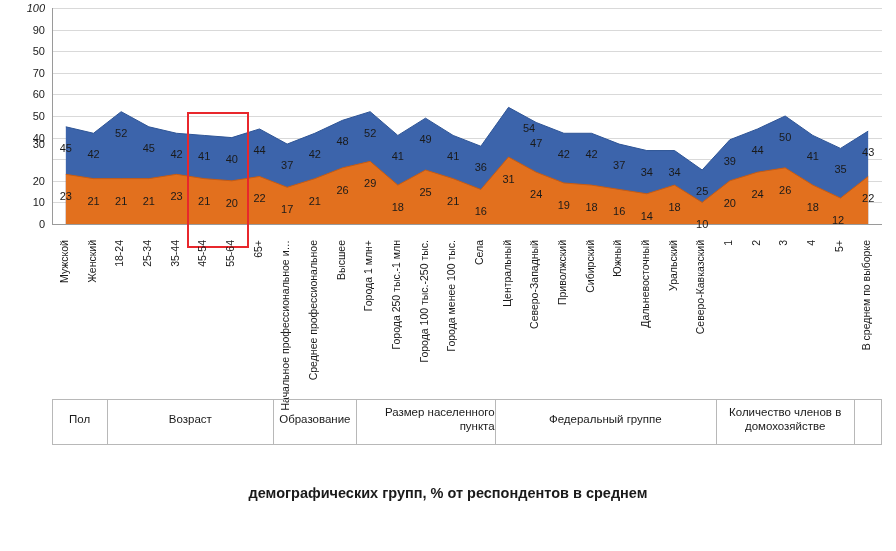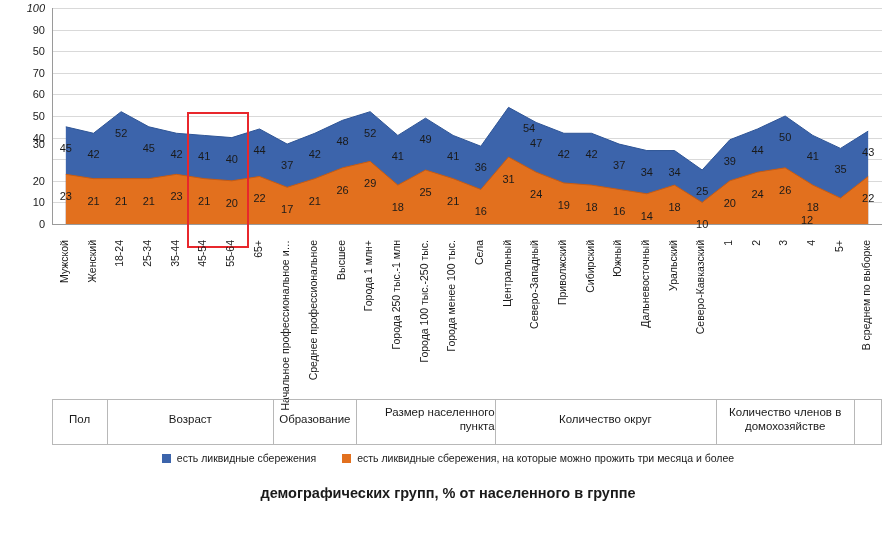--- a/index.html
+++ b/index.html
@@ -252,21 +252,21 @@
         <div class="dlabel" style="left: 549.833px; top: 196.96px;">19</div>
         <div class="dlabel" style="left: 577.5px; top: 199.12px;">18</div>
         <div class="dlabel" style="left: 605.167px; top: 203.44px;">16</div>
         <div class="dlabel" style="left: 632.833px; top: 207.76px;">14</div>
         <div class="dlabel" style="left: 660.5px; top: 199.12px;">18</div>
         <div class="dlabel" style="left: 688.167px; top: 216.4px;">10</div>
         <div class="dlabel" style="left: 715.833px; top: 194.8px;">20</div>
         <div class="dlabel" style="left: 743.5px; top: 186.16px;">24</div>
         <div class="dlabel" style="left: 771.167px; top: 181.84px;">26</div>
         <div class="dlabel" style="left: 798.833px; top: 199.12px;">18</div>
-        <div class="dlabel" style="left: 793px; top: 212.08px;">12</div>
+        <div class="dlabel" style="left: 824px; top: 212.08px;">12</div>
         <div class="dlabel" style="left: 854.167px; top: 190.48px;">22</div>
       </div>
     <div id="highlight">
         <div class="highlight-box" style="left: 173.333px; width: 61.3333px; top: 104px; height: 136px; border-color: rgb(232, 39, 44);"></div>
       </div>
   </div>
 
   <div class="cat-layer" id="cat-layer">
       <div class="cat" style="left: 6.83333px; top: 2px;">Мужской</div>
       <div class="cat" style="left: 34.5px; top: 2px;">Женский</div>
@@ -305,37 +305,27 @@
     <div class="band-bot"></div>
     <div id="group-layer">
         <div class="glabel" style="left: 0px; width: 55.3333px;">Пол</div>
         <div class="gsep" style="left: 55.3333px;"></div>
         <div class="glabel" style="left: 55.3333px; width: 166px;">Возраст</div>
         <div class="gsep" style="left: 221.333px;"></div>
         <div class="glabel" style="left: 221.333px; width: 83px;">Образование</div>
         <div class="gsep" style="left: 304.333px;"></div>
         <div class="glabel" style="left: 304.333px; width: 138.333px; top: 6px; text-align: right;">Размер населенного пункта</div>
         <div class="gsep" style="left: 442.667px;"></div>
-        <div class="glabel" style="left: 442.667px; width: 221.333px;">Количество округ</div>
+        <div class="glabel" style="left: 442.667px; width: 221.333px;">Федеральный группе</div>
         <div class="gsep" style="left: 664px;"></div>
         <div class="glabel" style="left: 664px; width: 138.333px; top: 6px;">Количество членов в домохозяйстве</div>
         <div class="gsep" style="left: 802.333px;"></div>
         <div class="gsep" style="left: 829px;"></div>
         <div class="gsep" style="left: 0px;"></div>
       </div>
   </div>
 
-  <div class="legend" id="legend">
-      <div class="legend-item">
-        <span class="swatch" style="background: rgb(60, 100, 171);"></span>
-        <span class="legend-text">есть ликвидные сбережения</span>
-      </div>
-      <div class="legend-item">
-        <span class="swatch" style="background: rgb(226, 112, 30);"></span>
-        <span class="legend-text">есть ликвидные сбережения, на которые можно прожить три месяца и более</span>
-      </div>
-    </div>
 
   <div class="caption">
-    <div>демографических групп, % от населенного в группе</div>
+    <div>демографических групп, % от респондентов в среднем</div>
   </div>
 
 </div>
 
 </body></html>

